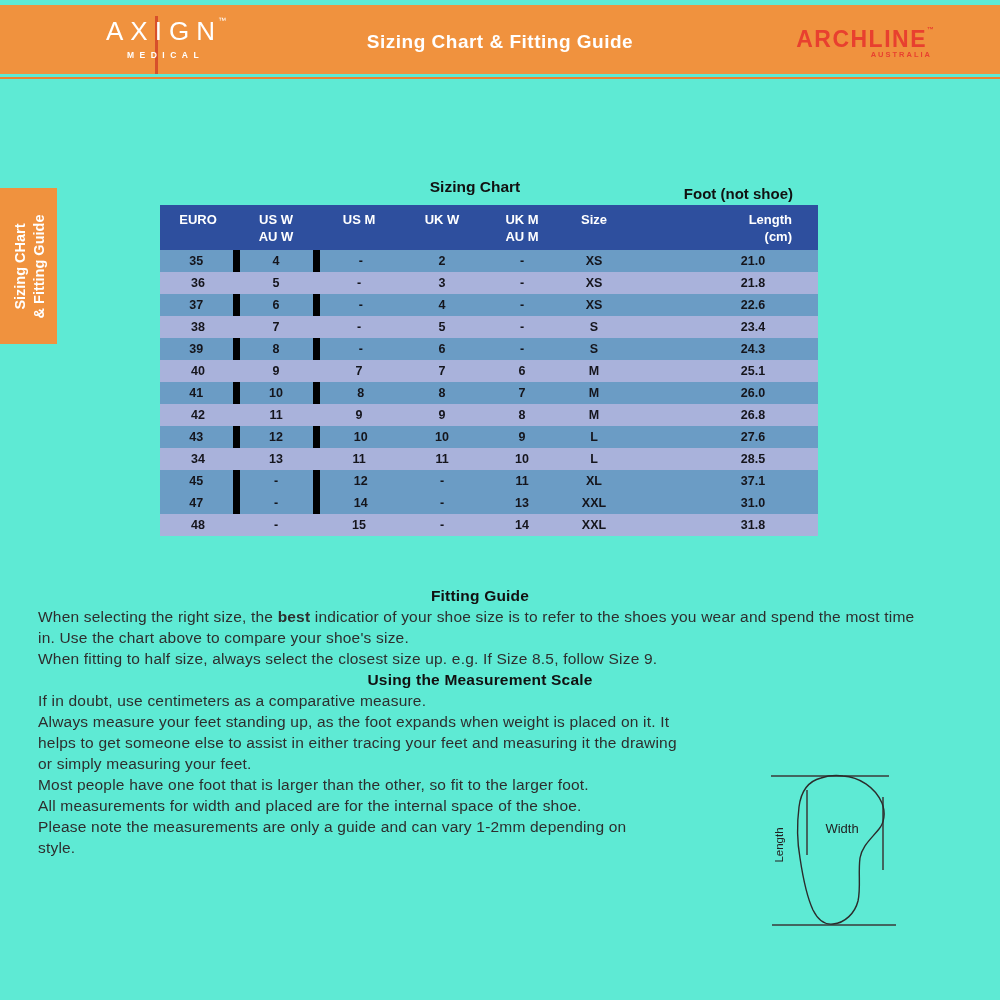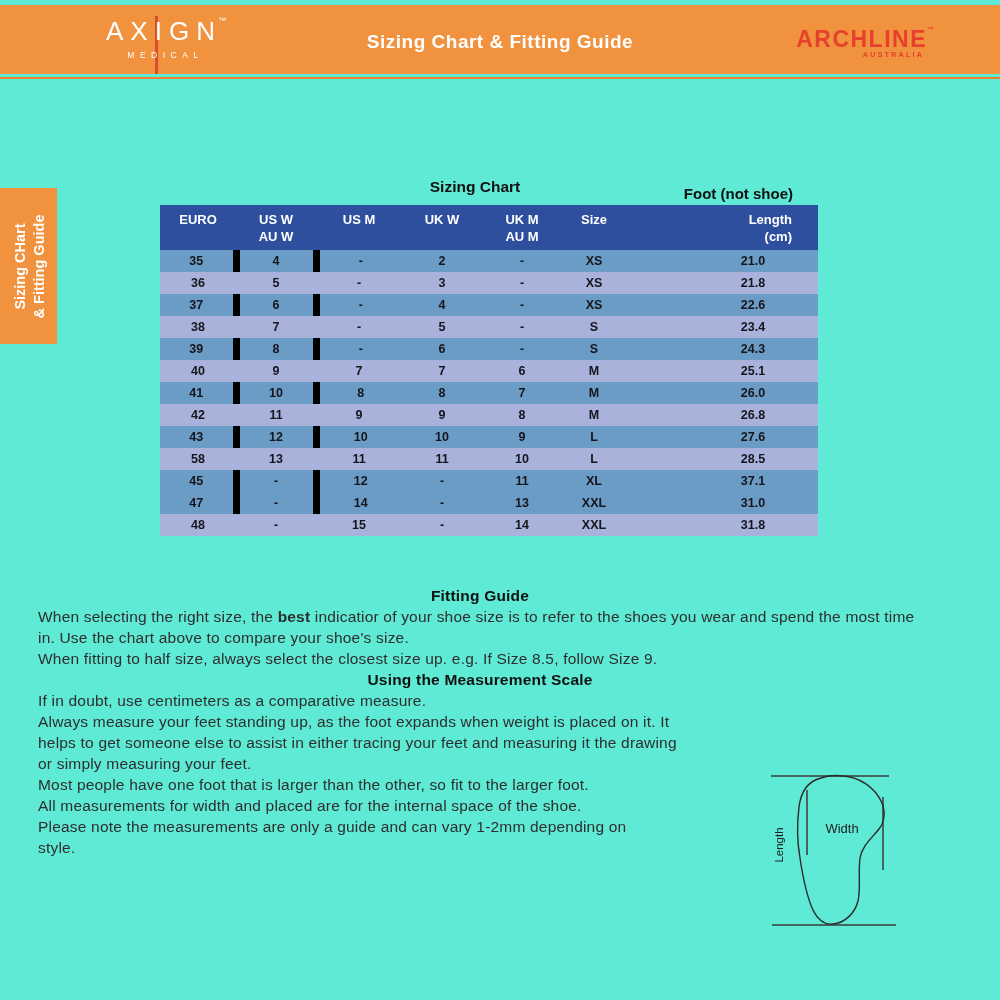--- a/index.html
+++ b/index.html
@@ -9,29 +9,29 @@
   }
 
   
   .top-bar { position:absolute; left:0; top:5px; width:1000px; height:69px; background:#F0923E; }
   .top-underline { position:absolute; left:0; top:77px; width:1000px; height:2px; background:#ED8430; }
 
   .axign { position:absolute; left:95px; top:11px; width:136px; text-align:center; color:#ffffff; }
   .axign-line { position:absolute; left:60px; top:0px; width:3px; height:58px; background:#D7502B; }
   .axign-name { position:relative; font-size:26px; letter-spacing:7px; padding-left:6px; }
   .axign-name .tm { font-size:8px; vertical-align:top; letter-spacing:0; margin-left:-4px; }
-  .axign-sub { position:relative; font-size:8.5px; font-weight:normal; letter-spacing:5.5px; margin-top:3px; padding-left:5px; }
+  .axign-sub { position:relative; font-size:8.5px; font-weight:bold; letter-spacing:5.5px; margin-top:3px; padding-left:5px; }
 
   .doc-title { position:absolute; left:0; top:26px; width:1000px; text-align:center;
     color:#ffffff; font-size:19px; font-weight:bold; letter-spacing:0.5px; }
 
   .archline { position:absolute; right:66px; top:21px; text-align:center; color:#E8402F; }
   .arch-name { font-size:23px; font-weight:bold; letter-spacing:1.5px; }
   .arch-name .tm2 { font-size:7px; vertical-align:top; letter-spacing:0; }
-  .arch-sub { font-size:7.5px; font-weight:bold; letter-spacing:2px; text-align:right; margin-right:10px; margin-top:-3px; }
+  .arch-sub { font-size:7.5px; font-weight:bold; letter-spacing:2px; text-align:right; margin-right:2px; margin-top:-3px; }
 
   
   .side-tab { position:absolute; left:0; top:188px; width:57px; height:156px; background:#F0923E; }
   .side-tab-rot { position:absolute; width:156px; height:57px; left:-49.5px; top:49.5px;
     transform:rotate(-90deg); display:flex; flex-direction:column; justify-content:center;
     text-align:center; color:#ffffff; font-weight:bold; font-size:14.5px; line-height:1.3; }
 
   
   .table-area { position:absolute; left:160px; top:178px; width:658px; }
   .table-title { position:absolute; left:0; top:0; width:630px; text-align:center;
@@ -228,21 +228,21 @@
             <td>43</td>
             <td>12</td>
             <td>10</td>
             <td>10</td>
             <td>9</td>
             <td>L</td>
             <td></td>
             <td>27.6</td>
           </tr>
           <tr class="row-light">
-            <td>58</td>
+            <td>34</td>
             <td>13</td>
             <td>11</td>
             <td>11</td>
             <td>10</td>
             <td>L</td>
             <td></td>
             <td>28.5</td>
           </tr>
           <tr class="row-dark">
             <td>45</td>

